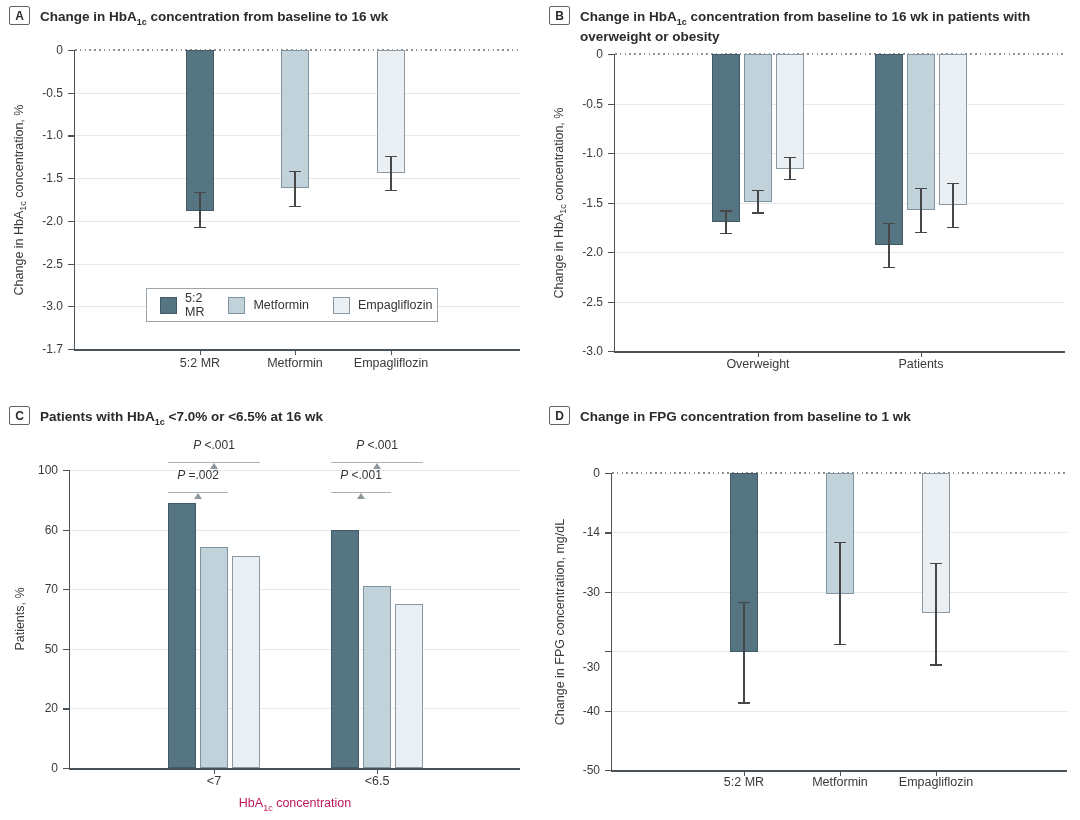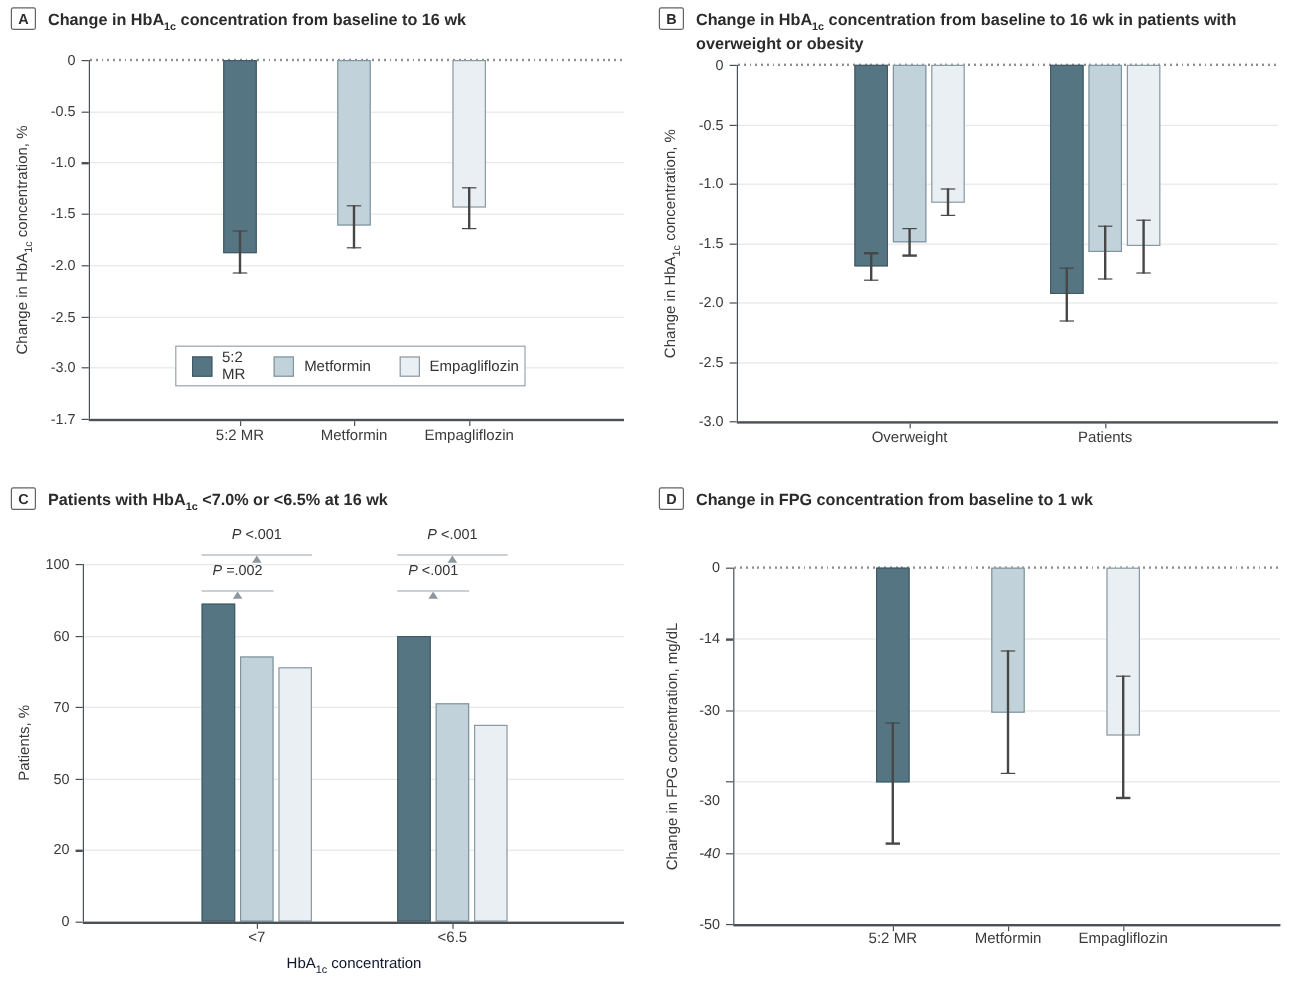--- a/index.html
+++ b/index.html
@@ -24,21 +24,21 @@
             background-image:repeating-linear-gradient(90deg,#8f8f8f 0 1.6px,transparent 1.6px 4.8px); }
   .axis   { position:absolute; background:#4a5258; }
   .tick   { position:absolute; background:#4a5258; }
   .ylab   { position:absolute; font-size:12px; color:#3a3a3a; text-align:right; line-height:14px; }
   .xlab   { position:absolute; font-size:12.5px; color:#3a3a3a; text-align:center; line-height:15px; }
   .bar    { position:absolute; border:1px solid; }
   .err-line { position:absolute; width:1.2px; background:#474747; }
   .err-cap  { position:absolute; height:1.2px; background:#474747; }
   .yaxis-title { position:absolute; font-size:12.5px; color:#3a3a3a; white-space:nowrap;
                  transform:translate(-50%,-50%) rotate(-90deg); }
-  .xaxis-title { position:absolute; font-size:12.5px; color:#0f172a; text-align:center; }
+  .xaxis-title { position:absolute; font-size:12.5px; color:#be185d; text-align:center; }
   .legend { position:absolute; display:flex; align-items:center; background:#fff;
             border:1px solid #9aa4ab; padding:0 13px; gap:24px; z-index:4; }
   .legend-item { display:flex; align-items:center; gap:8px; font-size:12.5px; color:#333; }
   .swatch { width:17px; height:17px; border:1px solid; flex:0 0 auto; }
   .bracket-line { position:absolute; height:1px; background:#abb2b7; }
   .bracket-tri  { position:absolute; width:0; height:0; border-left:4.5px solid transparent;
                   border-right:4.5px solid transparent; border-bottom:6px solid #8d979e; }
   .pval { position:absolute; font-size:12px; color:#333; text-align:center; line-height:14px; }
   .pval i { font-style:italic; }
 </style>
@@ -253,21 +253,21 @@
         <div class="axis" style="left: 70.5px; top: 370px; width: 456.5px; height: 1.5px;"></div>
         <div class="tick" style="left: 65px; top: 73px; width: 5.5px; height: 1.2px;"></div>
         <div class="ylab" style="left: 14px; top: 66px; width: 46px;">0</div>
         <div class="tick" style="left: 65px; top: 132.4px; width: 5.5px; height: 1.2px;"></div>
         <div class="ylab" style="left: 14px; top: 125.4px; width: 46px;">-14</div>
         <div class="tick" style="left: 65px; top: 191.8px; width: 5.5px; height: 1.2px;"></div>
         <div class="ylab" style="left: 14px; top: 184.8px; width: 46px;">-30</div>
         <div class="tick" style="left: 65px; top: 251.2px; width: 5.5px; height: 1.2px;"></div>
         <div class="ylab" style="left: 14px; top: 260px; width: 46px;">-30</div>
         <div class="tick" style="left: 65px; top: 310.6px; width: 5.5px; height: 1.2px;"></div>
-        <div class="ylab" style="left: 14px; top: 303.6px; width: 46px; font-style: italic;">-40</div>
+        <div class="ylab" style="left: 14px; top: 303.6px; width: 46px;">-40</div>
         <div class="tick" style="left: 65px; top: 370px; width: 5.5px; height: 1.2px;"></div>
         <div class="ylab" style="left: 14px; top: 363px; width: 46px;">-50</div>
         <div class="tick" style="left: 204px; top: 371.5px; width: 1.2px; height: 4.5px;"></div>
         <div class="xlab" style="left: 139px; top: 375px; width: 130px;">5:2 MR</div>
         <div class="tick" style="left: 300px; top: 371.5px; width: 1.2px; height: 4.5px;"></div>
         <div class="xlab" style="left: 235px; top: 375px; width: 130px;">Metformin</div>
         <div class="tick" style="left: 396px; top: 371.5px; width: 1.2px; height: 4.5px;"></div>
         <div class="xlab" style="left: 331px; top: 375px; width: 130px;">Empagliflozin</div>
         <div class="yaxis-title" style="left: 20px; top: 221.5px;">Change in FPG concentration, mg/dL</div>
       </div>

